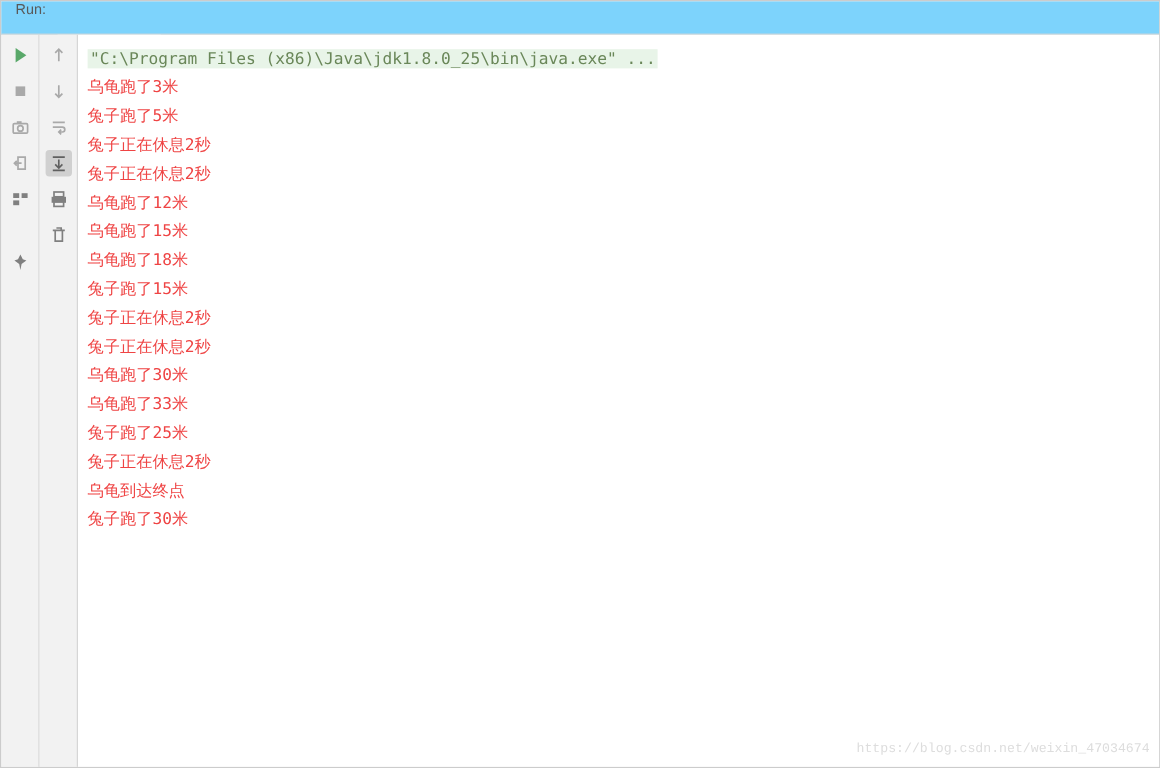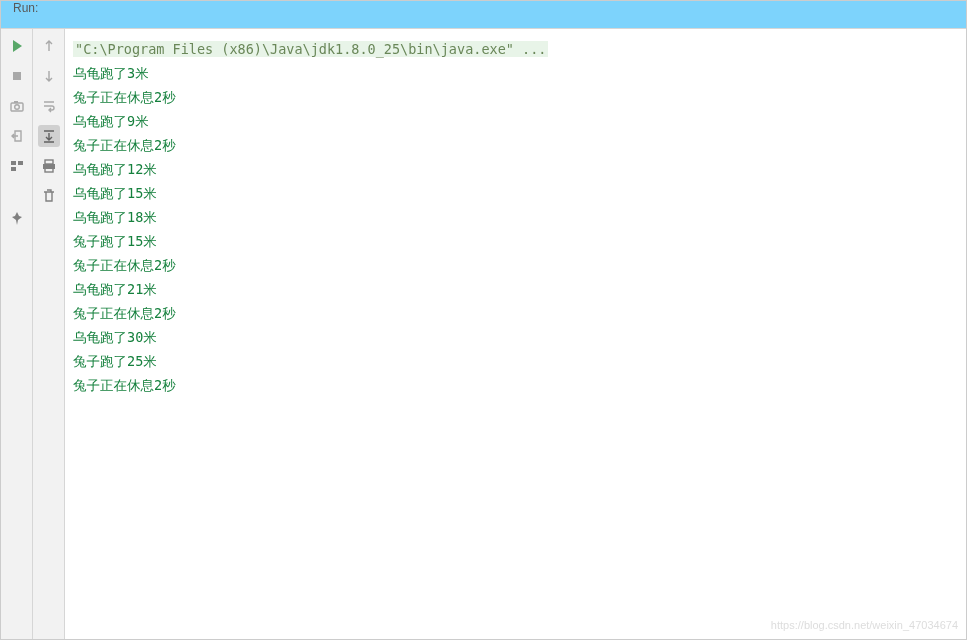--- a/index.html
+++ b/index.html
@@ -98,30 +98,30 @@
       position: relative;
     }
     .command-line {
       background: #e8f4e8;
       color: #6a8759;
       font-family: "Menlo", "Consolas", monospace;
       padding: 0 2px;
       display: inline;
     }
     .output-line {
-      color: #15803d;
+      color: #ef4444;
       white-space: pre;
     }
     .watermark {
       position: absolute;
       bottom: 4px;
       right: 8px;
       font-size: 11px;
       color: #ddd;
-      font-family: Liberation Sans, sans-serif;
+      font-family: Liberation Mono, monospace;
     }
     .spacer {
       height: 14px;
     }
   </style>
 </head>
 <body>
 
 <div class="header">
   <span class="run-label">Run:</span>
@@ -209,29 +209,31 @@
       <svg viewBox="0 0 16 16">
           <path d="M3 4 L13 4 M5 4 L5 13 L11 13 L11 4 M6 2 L10 2 L10 4" fill="none" stroke="#808080" stroke-width="1.4"></path>
         </svg>
     </div>
   </div>
 
   <div class="console">
     <div><span class="command-line">"C:\Program Files (x86)\Java\jdk1.8.0_25\bin\java.exe" ...</span></div>
     <div id="output-lines">
         <div class="output-line">乌龟跑了3米</div>
-        <div class="output-line">兔子正在休息2秒</div>
-        <div class="output-line">乌龟跑了9米</div>
+        <div class="output-line">兔子跑了5米</div>
+        <div class="output-line">兔子正在休息2秒</div>
         <div class="output-line">兔子正在休息2秒</div>
         <div class="output-line">乌龟跑了12米</div>
         <div class="output-line">乌龟跑了15米</div>
         <div class="output-line">乌龟跑了18米</div>
         <div class="output-line">兔子跑了15米</div>
         <div class="output-line">兔子正在休息2秒</div>
-        <div class="output-line">乌龟跑了21米</div>
         <div class="output-line">兔子正在休息2秒</div>
         <div class="output-line">乌龟跑了30米</div>
+        <div class="output-line">乌龟跑了33米</div>
         <div class="output-line">兔子跑了25米</div>
         <div class="output-line">兔子正在休息2秒</div>
+        <div class="output-line">乌龟到达终点</div>
+        <div class="output-line">兔子跑了30米</div>
       </div>
     <div class="watermark">https://blog.csdn.net/weixin_47034674</div>
   </div>
 </div>
 
 </body></html>

